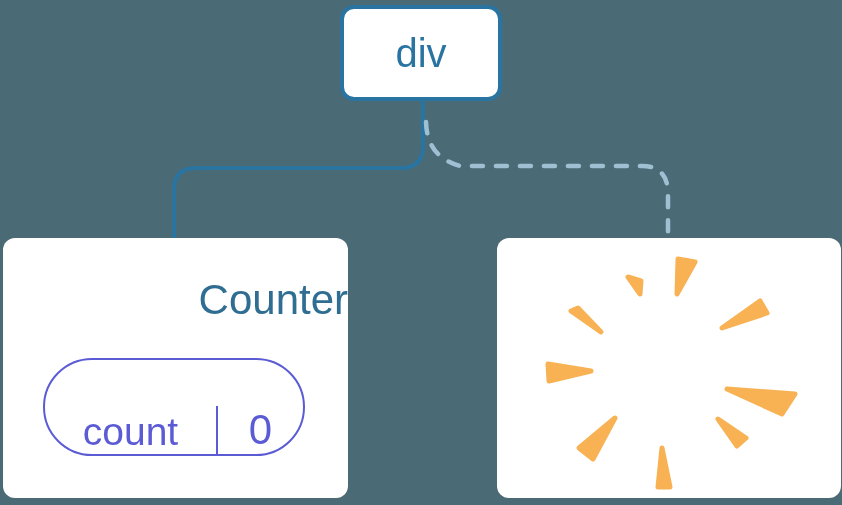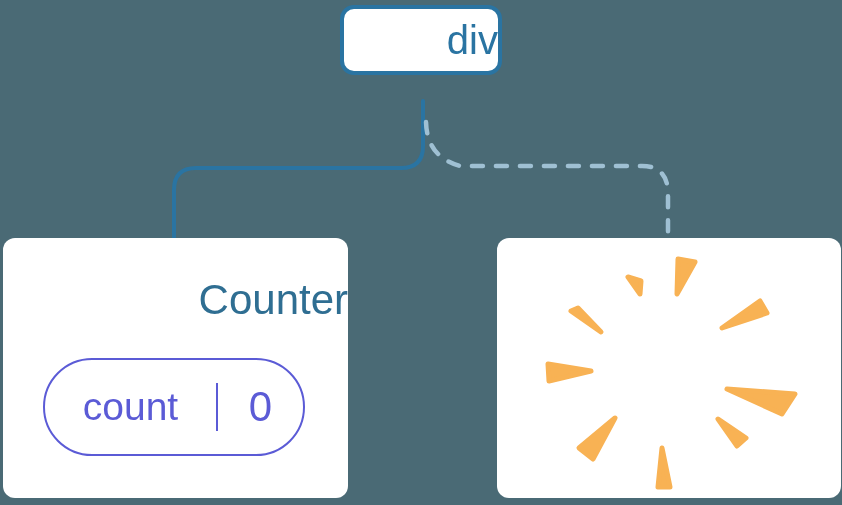--- a/index.html
+++ b/index.html
@@ -26,44 +26,44 @@
     position:absolute;left:0;top:0;width:842px;height:505px;
   }
   .solid-link{
     fill:none;stroke:var(--node-blue);stroke-width:4;stroke-linecap:round;
   }
   .dashed-link{
     fill:none;stroke:var(--dashed-blue);stroke-width:4.5;
     stroke-dasharray:11 13;stroke-linecap:round;
   }
   .node-div{
-    position:absolute;left:340px;top:5px;width:162px;height:70px;
+    position:absolute;left:340px;top:5px;width:162px;height:96px;
     background:var(--card-bg);
     border:4px solid var(--node-blue);
     border-radius:14px;
-    display:flex;align-items:center;justify-content:flex-end;
+    display:flex;align-items:center;justify-content:center;
     font-size:40px;font-weight:500;color:var(--node-blue);
   }
   .card{
     position:absolute;top:238px;height:260px;
     background:var(--card-bg);
     border-radius:12px;
   }
   .card-counter{left:3px;width:345px;}
   .card-poof{left:497px;width:344px;}
   .card-title{
     position:absolute;left:0;right:0;top:38px;
     text-align:right;
     font-size:42px;font-weight:500;color:var(--title-blue);
   }
   .state-pill{
     position:absolute;left:40px;top:120px;width:262px;height:98px;
     border:2.5px solid var(--pill-purple);
     border-radius:49px;
-    display:flex;align-items:center;
+    display:flex;align-items:flex-end;
     color:var(--pill-purple);
     overflow:hidden;
   }
   .pill-key{
     flex:0 0 171px;
     display:flex;align-items:center;justify-content:center;
     font-size:39px;font-weight:500;
   }
   .pill-val{
     flex:1 1 auto;

